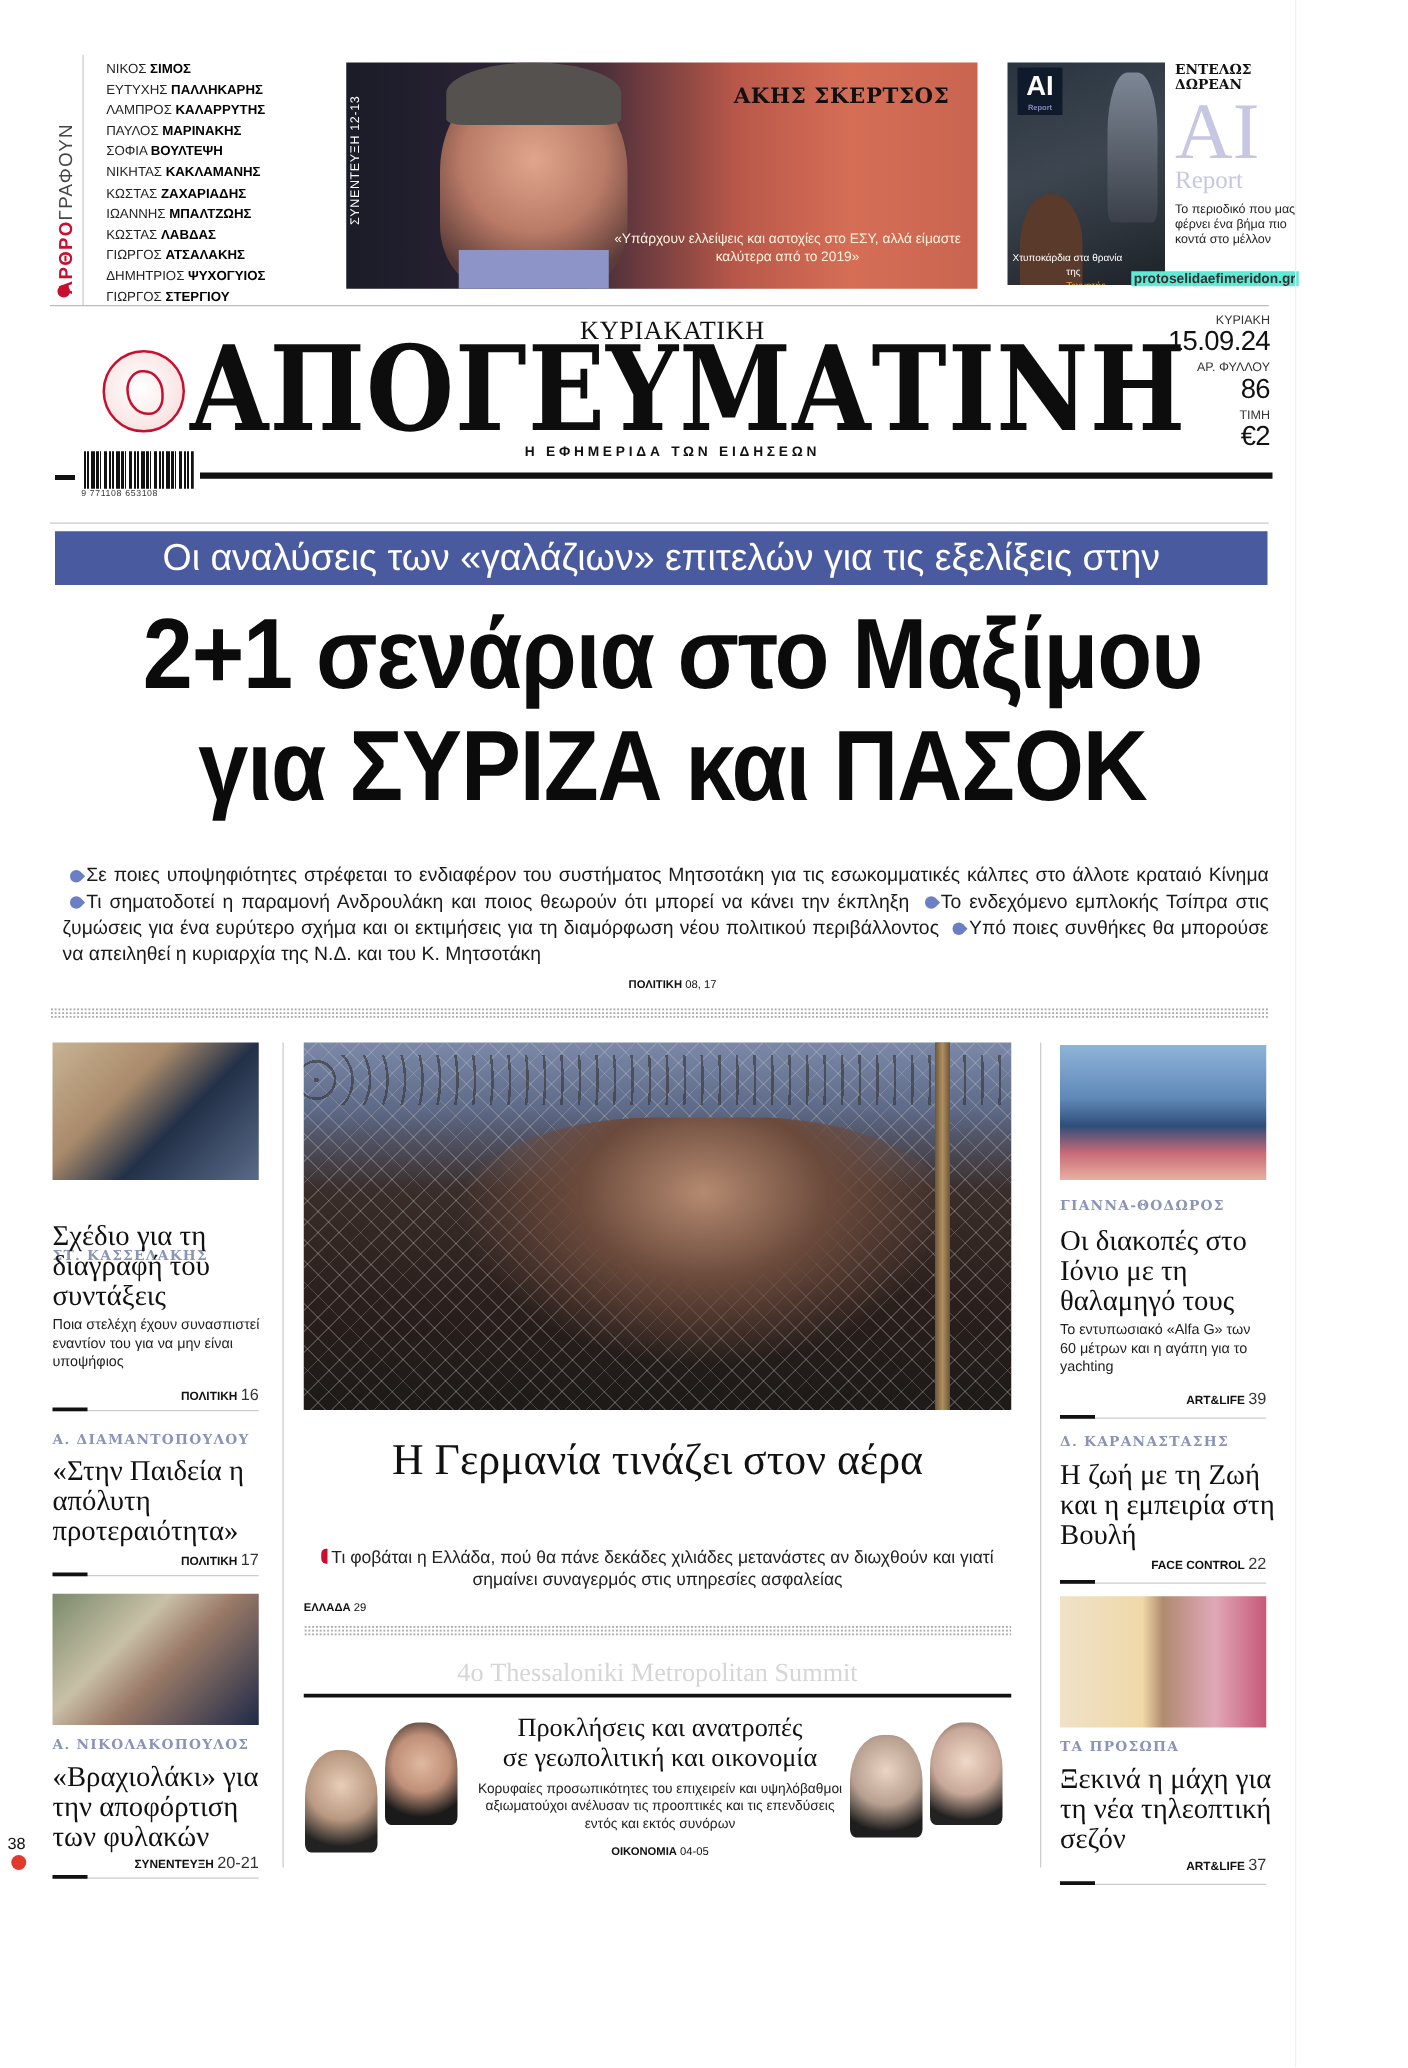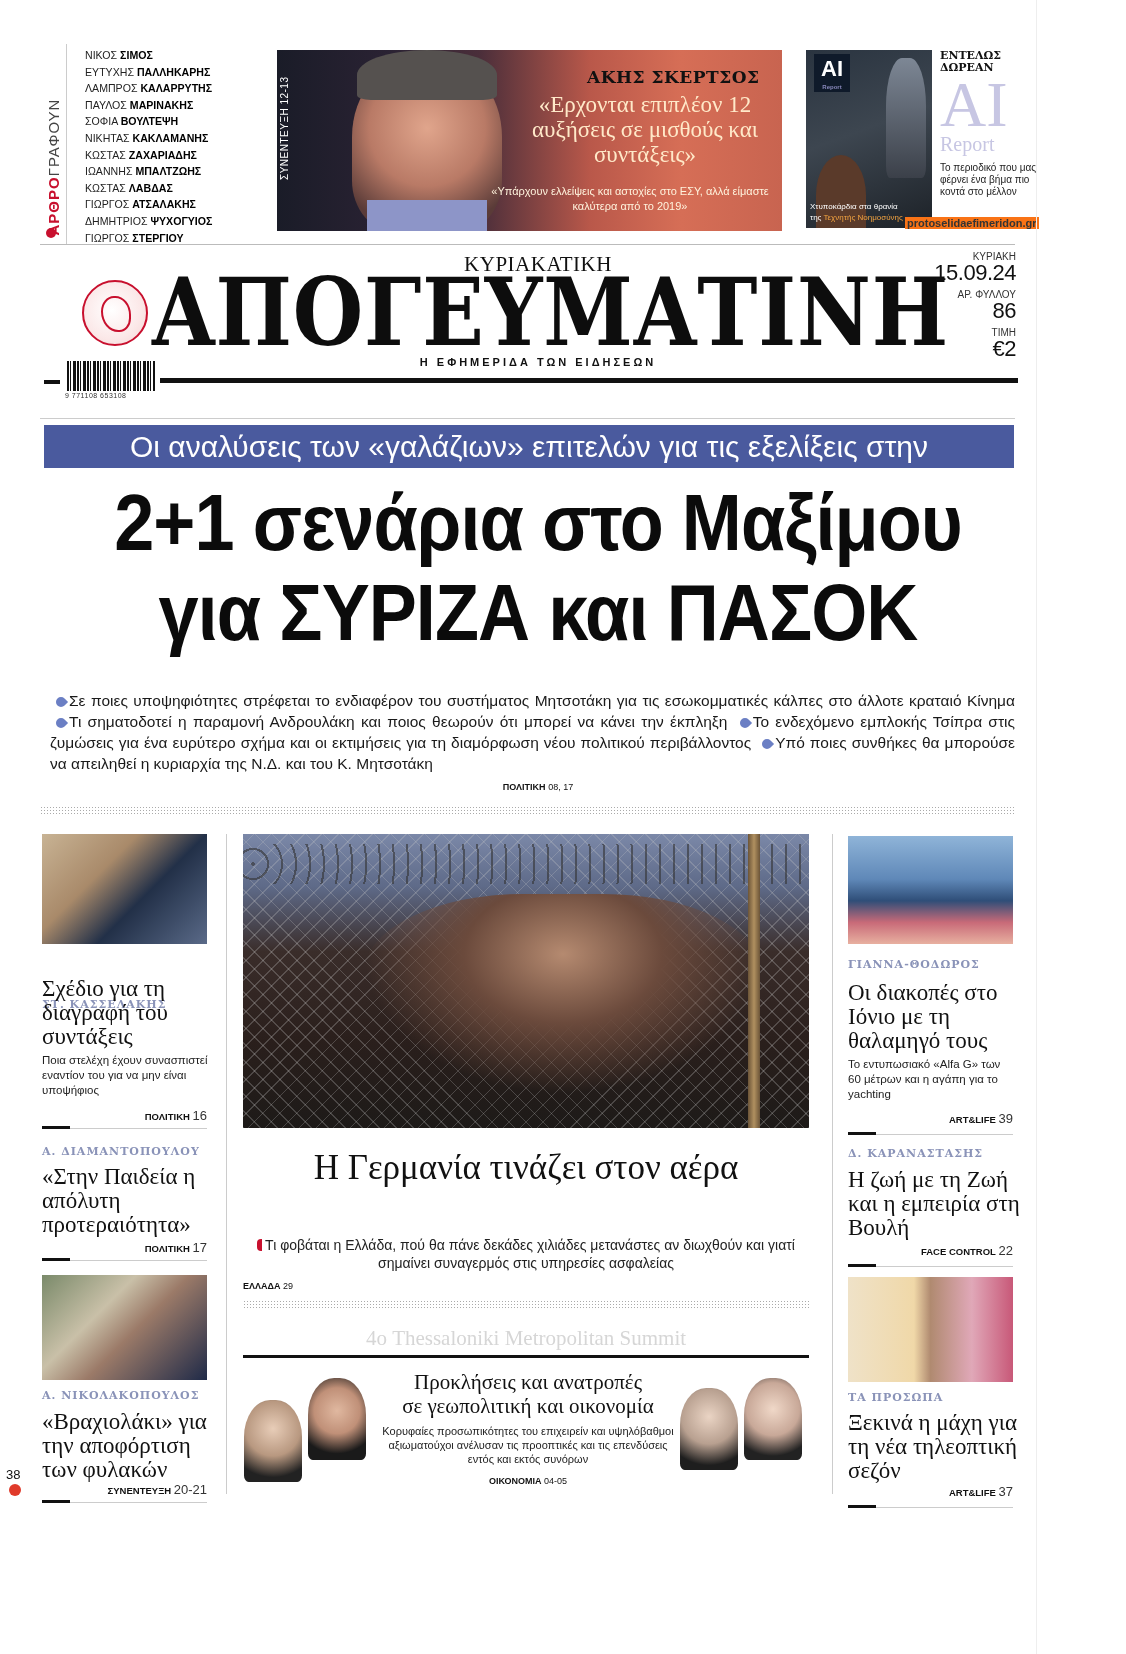--- a/index.html
+++ b/index.html
@@ -25,27 +25,27 @@
   #promo .quote{position:absolute;left:228px;top:42px;width:280px;text-align:center;font-family:"Liberation Serif",serif;font-size:23px;line-height:25px;color:#ffe9c9;}
   #promo .sub{position:absolute;left:200px;top:134px;width:306px;text-align:center;font-family:"Liberation Sans",sans-serif;font-size:11px;line-height:15px;color:#fff3dd;}
 
   
   #ai-cover{left:806px;top:50px;width:126px;height:178px;background:linear-gradient(160deg,#2a3440 0%,#3d4650 45%,#1d2228 100%);overflow:hidden;}
   #ai-cover .logo{position:absolute;left:8px;top:4px;width:36px;height:38px;background:#0f1a2a;color:#fff;font-family:"Liberation Sans",sans-serif;font-weight:bold;font-size:22px;text-align:center;line-height:30px;}
   #ai-cover .logo small{display:block;font-size:6px;line-height:6px;color:#88b;}
   #ai-cover .robot{position:absolute;left:80px;top:8px;width:40px;height:120px;border-radius:40% 40% 10% 10%;background:linear-gradient(180deg,#7d8795,#3b4049);}
   #ai-cover .kid{position:absolute;left:10px;top:105px;width:50px;height:80px;border-radius:50% 50% 0 0;background:#5a3a2a;}
   #ai-cover .caption{position:absolute;left:4px;top:151px;width:120px;text-align:left;font-family:Liberation Sans, sans-serif;font-size:8px;line-height:11px;color:#fff;}
-  #ai-cover .caption span{color:#f2a341;}
+  #ai-cover .caption span{color:#f2a341;margin-left:43px;}
   #ai-side{left:940px;top:50px;width:100px;height:180px;}
   #ai-side .free{font-family:"DejaVu Serif",serif;font-weight:bold;font-size:11px;line-height:12px;color:#111;}
   #ai-side .big{font-family:"Liberation Serif",serif;font-size:64px;line-height:58px;color:#c7c6e3;margin-top:2px;}
   #ai-side .rep{font-family:"Liberation Serif",serif;font-size:20px;line-height:20px;color:#c7c6e3;}
   #ai-side .desc{font-family:"Liberation Sans",sans-serif;font-size:10px;line-height:12px;color:#222;margin-top:8px;}
-  #watermark{left:905px;top:217px;font-family:"Liberation Sans",sans-serif;font-weight:bold;font-size:11px;color:#333;background:#f97316;padding:0 2px;}
+  #watermark{left:905px;top:217px;font-family:"Liberation Sans",sans-serif;font-weight:bold;font-size:11px;color:#333;background:#5eead4;padding:0 2px;}
 
   
   #rule-top{left:40px;top:244px;width:975px;height:1px;background:#bbb;}
   #kyriakatiki{left:0;top:252px;width:1076px;text-align:center;font-family:"Liberation Serif",serif;font-size:21px;color:#111;letter-spacing:.5px;}
   #logo-seal{left:82px;top:280px;width:62px;height:62px;border:2px solid #c8102e;border-radius:50%;background:radial-gradient(circle at 45% 45%,#fff 0%,#fbe8e8 60%,#f3d3d3 100%);}
   #logo-seal::after{content:"";position:absolute;left:17px;top:14px;width:26px;height:32px;border:2px solid #c8102e;border-radius:45% 55% 40% 60%;}
   #masthead-title{left:152px;top:262px;width:760px;height:100px;text-align:center;font-family:"DejaVu Serif",serif;font-weight:bold;font-size:94px;line-height:100px;letter-spacing:1px;color:#0d0d0d;transform:scaleX(.86);transform-origin:left top;white-space:nowrap;}
   #tagline{left:0;top:356px;width:1076px;text-align:center;font-family:"Liberation Sans",sans-serif;font-weight:bold;font-size:11px;letter-spacing:3px;color:#111;}
   #barcode{left:67px;top:361px;width:88px;height:30px;background:repeating-linear-gradient(90deg,#111 0 2px,#fff 2px 3px,#111 3px 4px,#fff 4px 6px,#111 6px 9px,#fff 9px 10px);}
   #barcode-num{left:65px;top:392px;font-family:"Liberation Sans",sans-serif;font-size:7px;color:#333;letter-spacing:.5px;}
@@ -133,21 +133,20 @@
     <li><span>ΓΙΩΡΓΟΣ</span> <b>ΣΤΕΡΓΙΟΥ</b></li>
   </ul>
 </div>
 
 <div id="promo" class="abs">
   <div class="label">ΣΥΝΕΝΤΕΥΞΗ 12-13</div>
   <div class="face"></div>
   <div class="hair"></div>
   <div class="shirt"></div>
   <div class="name">ΑΚΗΣ ΣΚΕΡΤΣΟΣ</div>
-  <div class="quote">«Ερχονται επιπλέον 12 αυξήσεις σε μισθούς και συντάξεις»</div>
   <div class="sub">«Υπάρχουν ελλείψεις και αστοχίες στο ΕΣΥ, αλλά είμαστε καλύτερα από το 2019»</div>
 </div>
 
 <div id="ai-cover" class="abs">
   <div class="logo"><span>AI</span><small>Report</small></div>
   <div class="robot"></div>
   <div class="kid"></div>
   <div class="caption">
     <div>Χτυποκάρδια στα θρανία</div>
     <div><span style="color:#fff">της </span><span>Τεχνητής Νοημοσύνης</span></div>

